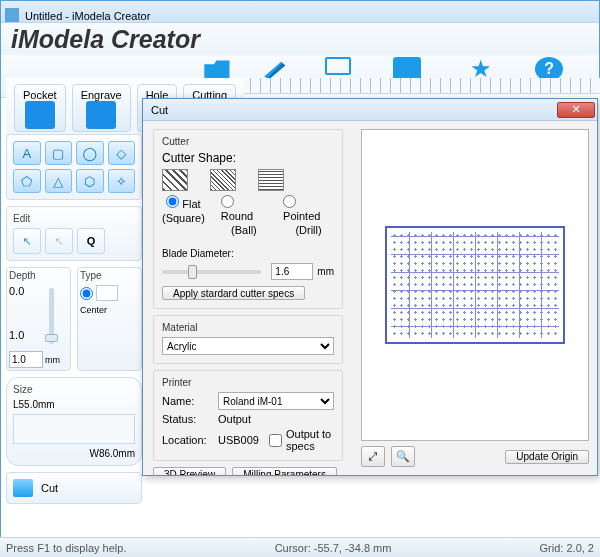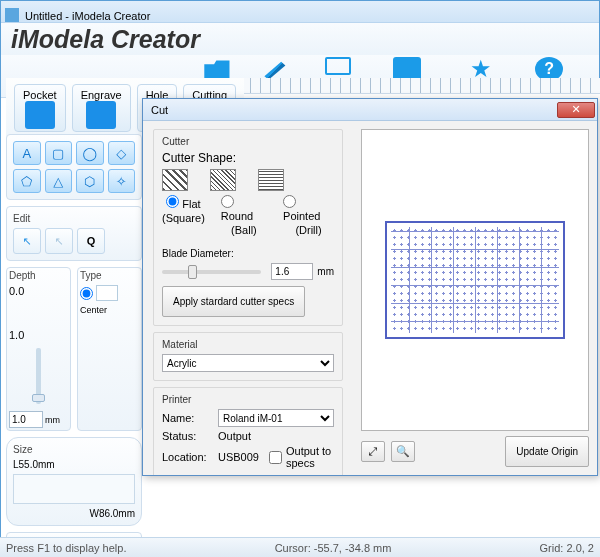--- a/index.html
+++ b/index.html
@@ -46,21 +46,21 @@
 .shape-sw{width:26px;height:22px;border:1px solid #888;display:inline-block;}
 .hatch1{background:repeating-linear-gradient(45deg,#555 0 2px,#fff 2px 5px);}
 .hatch2{background:repeating-linear-gradient(45deg,#555 0 1px,#fff 1px 3px),repeating-linear-gradient(-45deg,#555 0 1px,#fff 1px 3px);}
 .hatch3{background:repeating-linear-gradient(0deg,#555 0 1px,#fff 1px 3px),repeating-linear-gradient(90deg,#555 0 1px,#fff 1px 3px);}
 .radio-row{display:flex;gap:16px;margin-top:4px;}
 .radio-item{display:flex;flex-direction:column;align-items:center;font-size:9px;gap:2px;}
 .radio-item input{margin-bottom:-1px;}
 .slider-h{width:100px;height:4px;background:#d5d5d5;display:inline-block;margin-right:6px;position:relative;vertical-align:middle;border-radius:2px;}
 .slider-h .thumb{position:absolute;top:-5px;left:26px;width:9px;height:14px;background:#ebebeb;border:1px solid #999;border-radius:2px;}
 .txt-in{width:42px;height:17px;border:1px solid #abadb3;background:#fff;padding:0 3px;font-size:10px;}
-.btn{height:31px;border:1px solid #acacac;background:linear-gradient(#fdfdfd,#e5e5e5);border-radius:2px;padding:0 10px;cursor:pointer;font-size:10px;display:inline-flex;align-items:center;}
+.btn{height:14px;border:1px solid #acacac;background:linear-gradient(#fdfdfd,#e5e5e5);border-radius:2px;padding:0 10px;cursor:pointer;font-size:10px;display:inline-flex;align-items:center;}
 .sel{height:18px;border:1px solid #abadb3;background:#fff;font-size:10px;width:100%;}
 .kv{display:grid;grid-template-columns:50px 1fr;gap:3px 6px;font-size:10px;align-items:center;}
 .chk-row{display:flex;align-items:center;gap:4px;font-size:10px;}
 .preview{flex:1;border:1px solid #b5b5b5;background:#fff;padding:14px;display:flex;align-items:center;justify-content:center;}
 .pcb{border:2px solid #5060c2;width:180px;height:118px;background:#fff;position:relative;overflow:hidden;}
 .pcb::before{content:"";position:absolute;inset:4px;background:
  radial-gradient(circle,#5060c2 1px,transparent 1.4px) 0 0/7px 7px,
  linear-gradient(#5060c2 1px,transparent 1px) 0 22px/100% 18px,
  linear-gradient(90deg,#5060c2 1px,transparent 1px) 18px 0/22px 100%;
  opacity:.7;}
@@ -146,21 +146,21 @@
    <div class="panel-title">Edit</div>
    <div class="edit-row">
     <div class="edit-btn" style="color:#2b94e4;">↖</div>
     <div class="edit-btn" style="color:#a9c7df;">↖</div>
     <div class="edit-btn" style="font-weight:bold;">Q</div>
    </div>
   </div>
   <div class="depth-type">
    <div class="depth-box">
     <div class="panel-title">Depth</div>
-    <div style="display:flex;gap:4px;flex-direction:column;">
+    <div style="display:flex;gap:10px;">
      <div style="font-size:9px;display:flex;flex-direction:column;justify-content:space-between;height:56px;">
               <span>0.0</span>
               <span>1.0</span>
             </div>
      <div class="slider-vert">
               <div class="thumb"></div>
             </div>
     </div>
     <div style="display:flex;align-items:center;gap:2px;margin-top:3px;">
      <input class="num-input" value="1.0" style="">

